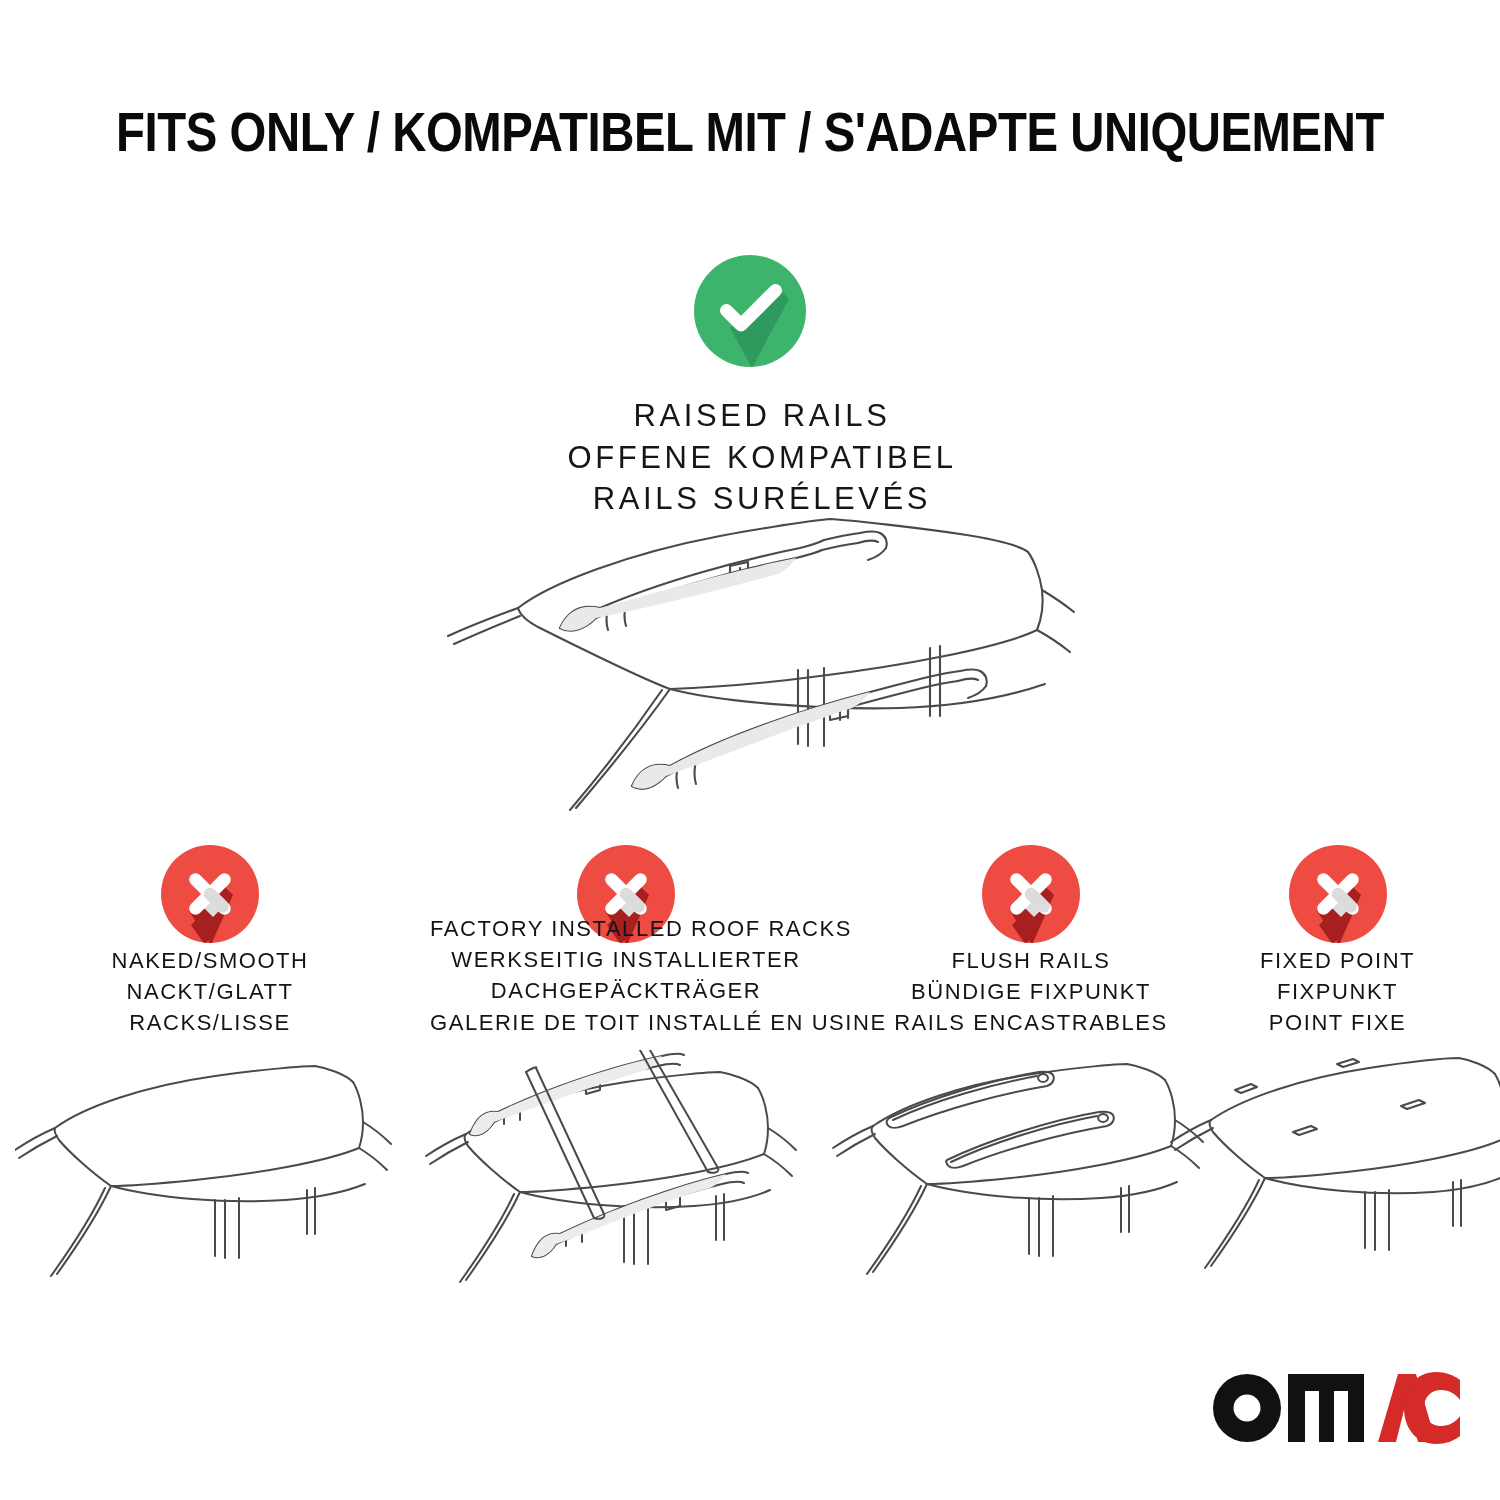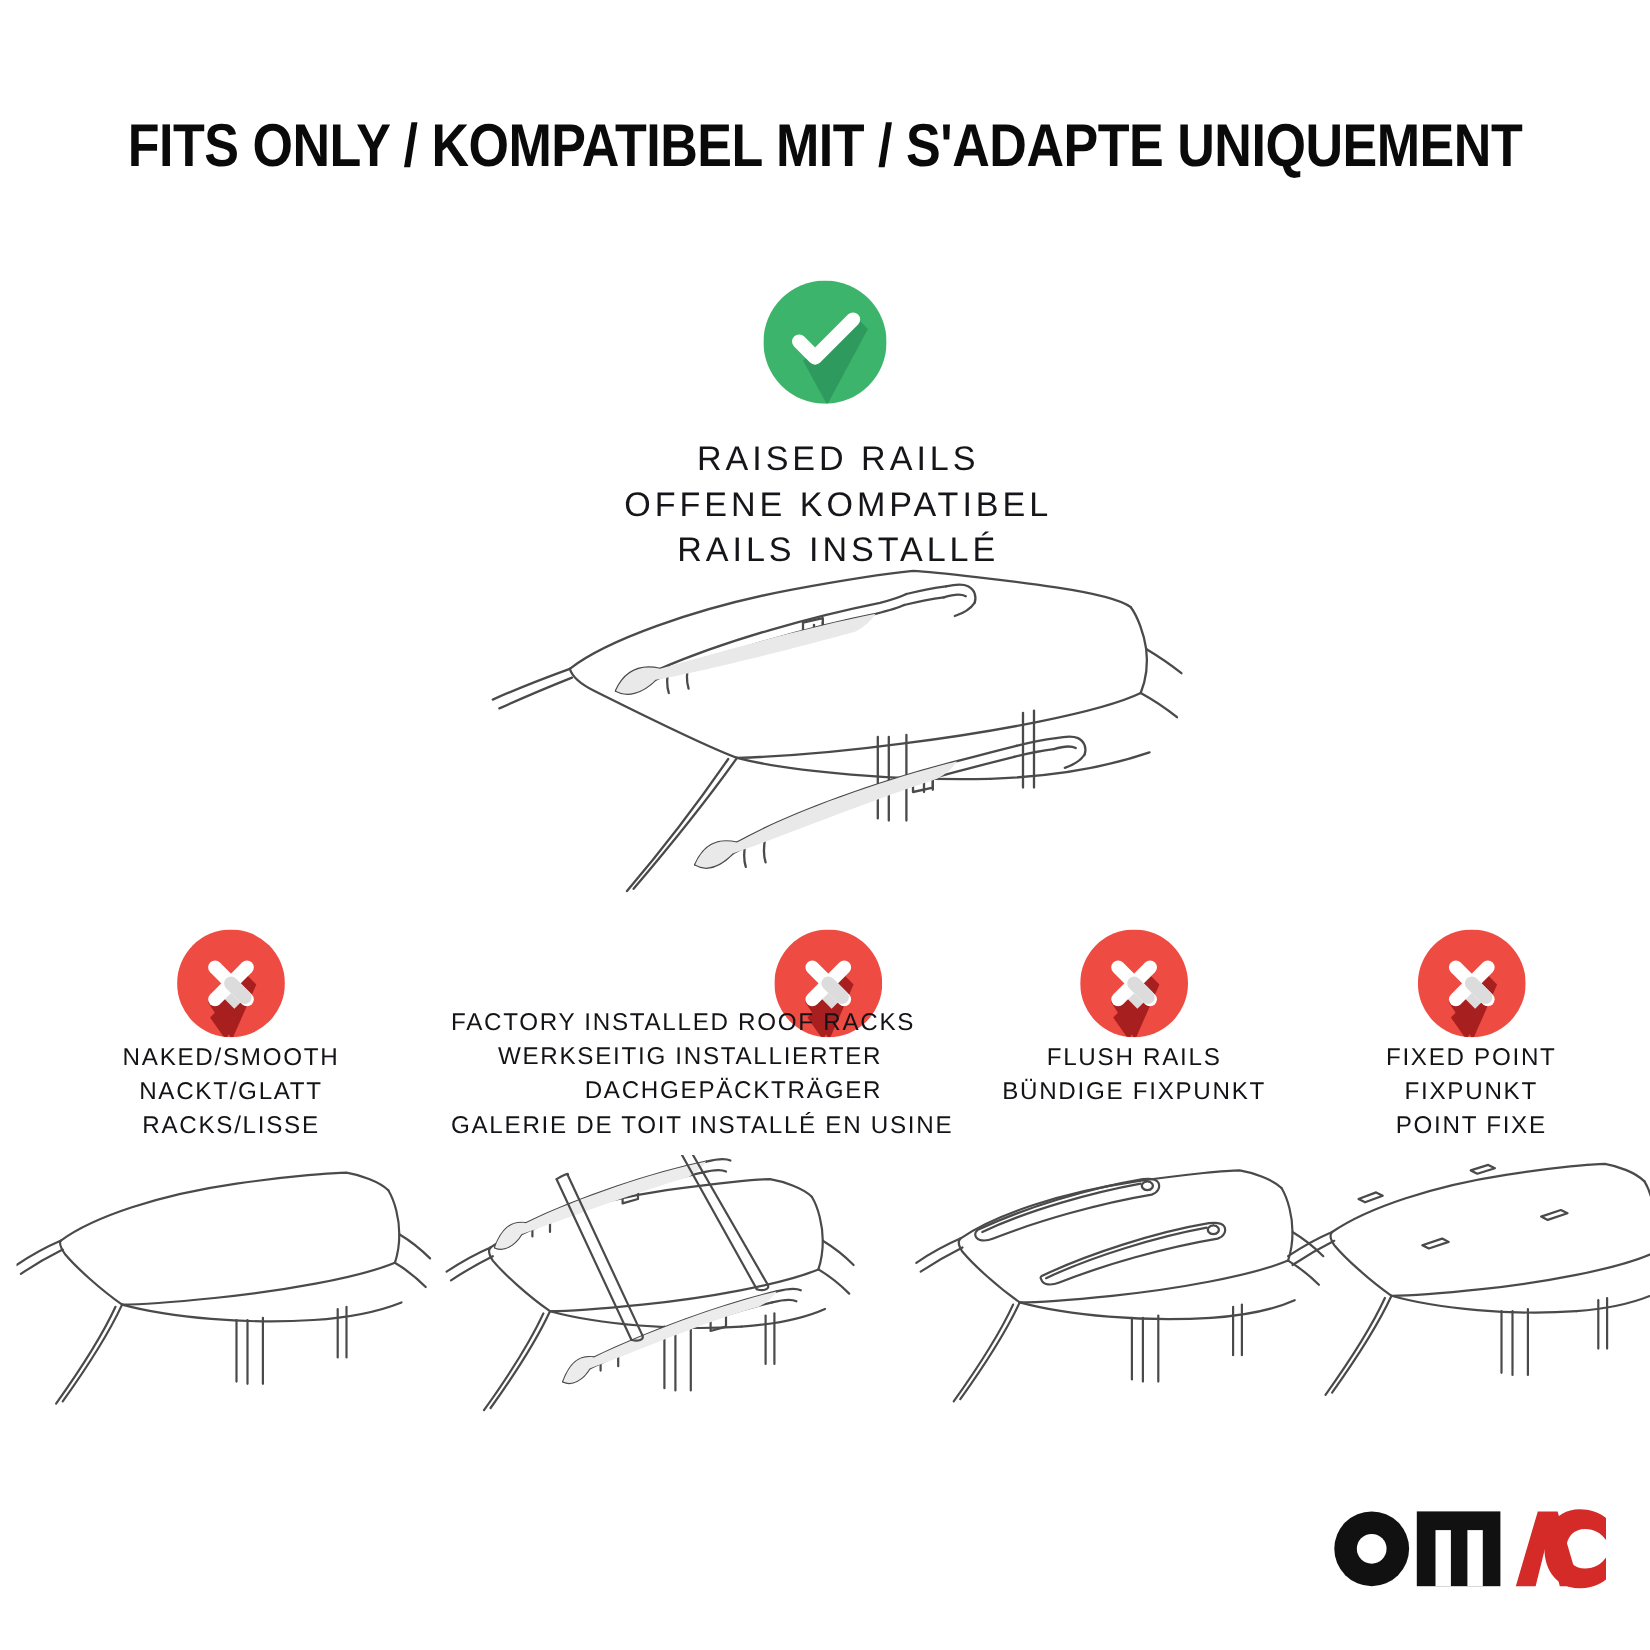--- a/index.html
+++ b/index.html
@@ -62,21 +62,21 @@
     letter-spacing:1.55px;
     line-height:1.42;
     color:#141418;
     font-weight:400;
   }
   .bad-label div{white-space:nowrap;}
   .bad-illus{position:absolute;line-height:0;}
 
   
   .col1{left:25px;width:370px;}
-  .col2{left:410px;width:392px;text-align:right;}
+  .col2{left:430px;width:392px;}
   .col3{left:845px;width:372px;}
   .col4{left:1195px;width:285px;}
 
   
   .logo{
     position:absolute;
     right:40px;bottom:28px;
     line-height:0;
   }
   .sr{position:absolute;width:1px;height:1px;overflow:hidden;clip:rect(0,0,0,0);}
@@ -104,21 +104,21 @@
           <path d="M32 55 L44 43 L58 113 L30 72 Z" fill="#2f9a5d" opacity="0"></path>
         </g>
 
         <path d="M32.5 55.5 L47 70 L81.5 35.5" fill="none" stroke="#ffffff" stroke-width="13" stroke-linecap="round" stroke-linejoin="round"></path>
       </svg>
     </span>
 
     <div class="ok-text">
       <div>RAISED RAILS</div>
       <div>OFFENE KOMPATIBEL</div>
-      <div>RAILS INSTALLÉ</div>
+      <div>RAILS SURÉLEVÉS</div>
     </div>
   </div>
 
   <div class="ok-illus">
     <svg width="700" height="330" viewBox="0 0 700 330" aria-hidden="true">
       <g fill="none" stroke="#4a4a4a" stroke-width="2.1" stroke-linecap="round" stroke-linejoin="round">
 
         <path d="M118 110 C150 85 230 55 320 38 C380 27 420 22 430 21
                  C450 22 520 30 560 36 C600 42 620 48 628 54"></path>
         <path d="M628 54 C634 62 640 78 642 92 C644 108 641 122 637 132"></path>
@@ -343,20 +343,21 @@
             <path d="M49 49 L62 62 L52 72 L40 60 Z" fill="#dcdcdc"></path>
           </g>
           <path d="M34.5 34.5 L63.5 63.5" stroke="#ffffff" stroke-width="12.5" stroke-linecap="round"></path>
           <path d="M63.5 34.5 L34.5 63.5" stroke="#ffffff" stroke-width="12.5" stroke-linecap="round"></path>
           <path d="M49 49 L61.5 61.5" stroke="#dcdcdc" stroke-width="12.5" stroke-linecap="round"></path>
         </svg>
       </div>
       <div class="bad-label" style="top:100px;">
         <div>FLUSH RAILS</div>
         <div>BÜNDIGE FIXPUNKT</div>
+        <div>RAILS ENCASTRABLES</div>
       </div>
       <div class="bad-illus" style="top:205px;left:-14px;">
         <svg width="395" height="240" viewBox="0 0 395 240" aria-hidden="true">
           <g fill="none" stroke="#4a4a4a" stroke-width="2" stroke-linecap="round" stroke-linejoin="round">
             <path d="M42 76 C74 54 134 34 202 24 C250 17 286 14 296 14
                      C308 16 326 22 334 30"></path>
             <path d="M334 30 C340 40 344 56 344 70 C344 82 342 90 340 96"></path>
             <path d="M340 96 C306 110 238 122 180 128 C140 132 110 134 96 134"></path>
             <path d="M96 134 C76 120 54 100 44 88 C40 82 40 78 42 76"></path>
             <path d="M42 76 C28 82 14 90 2 98"></path>

